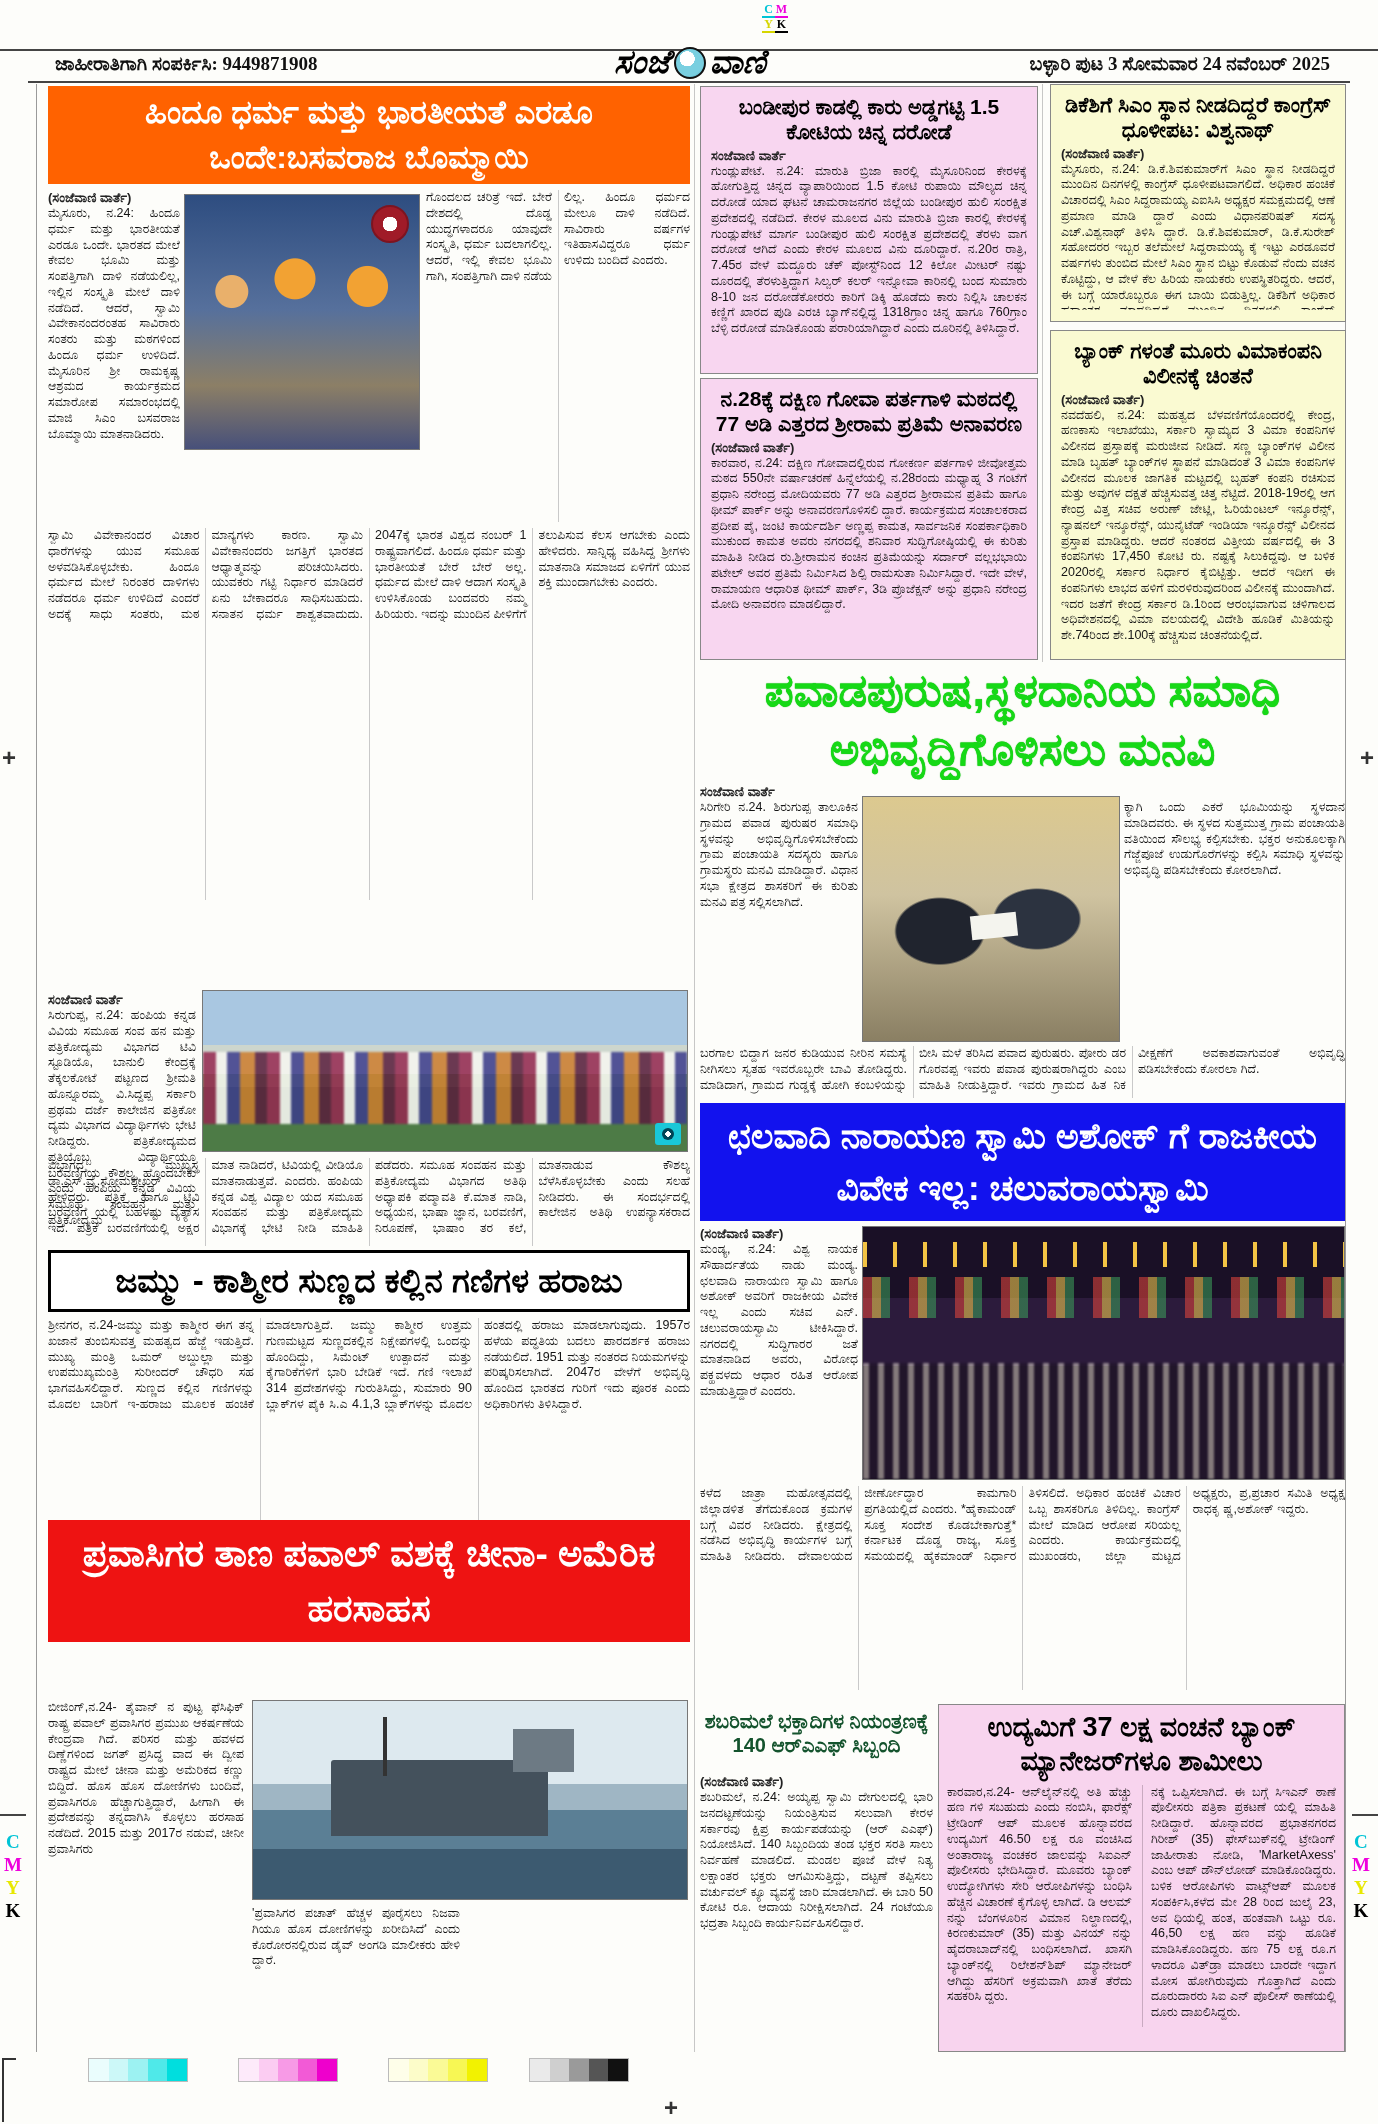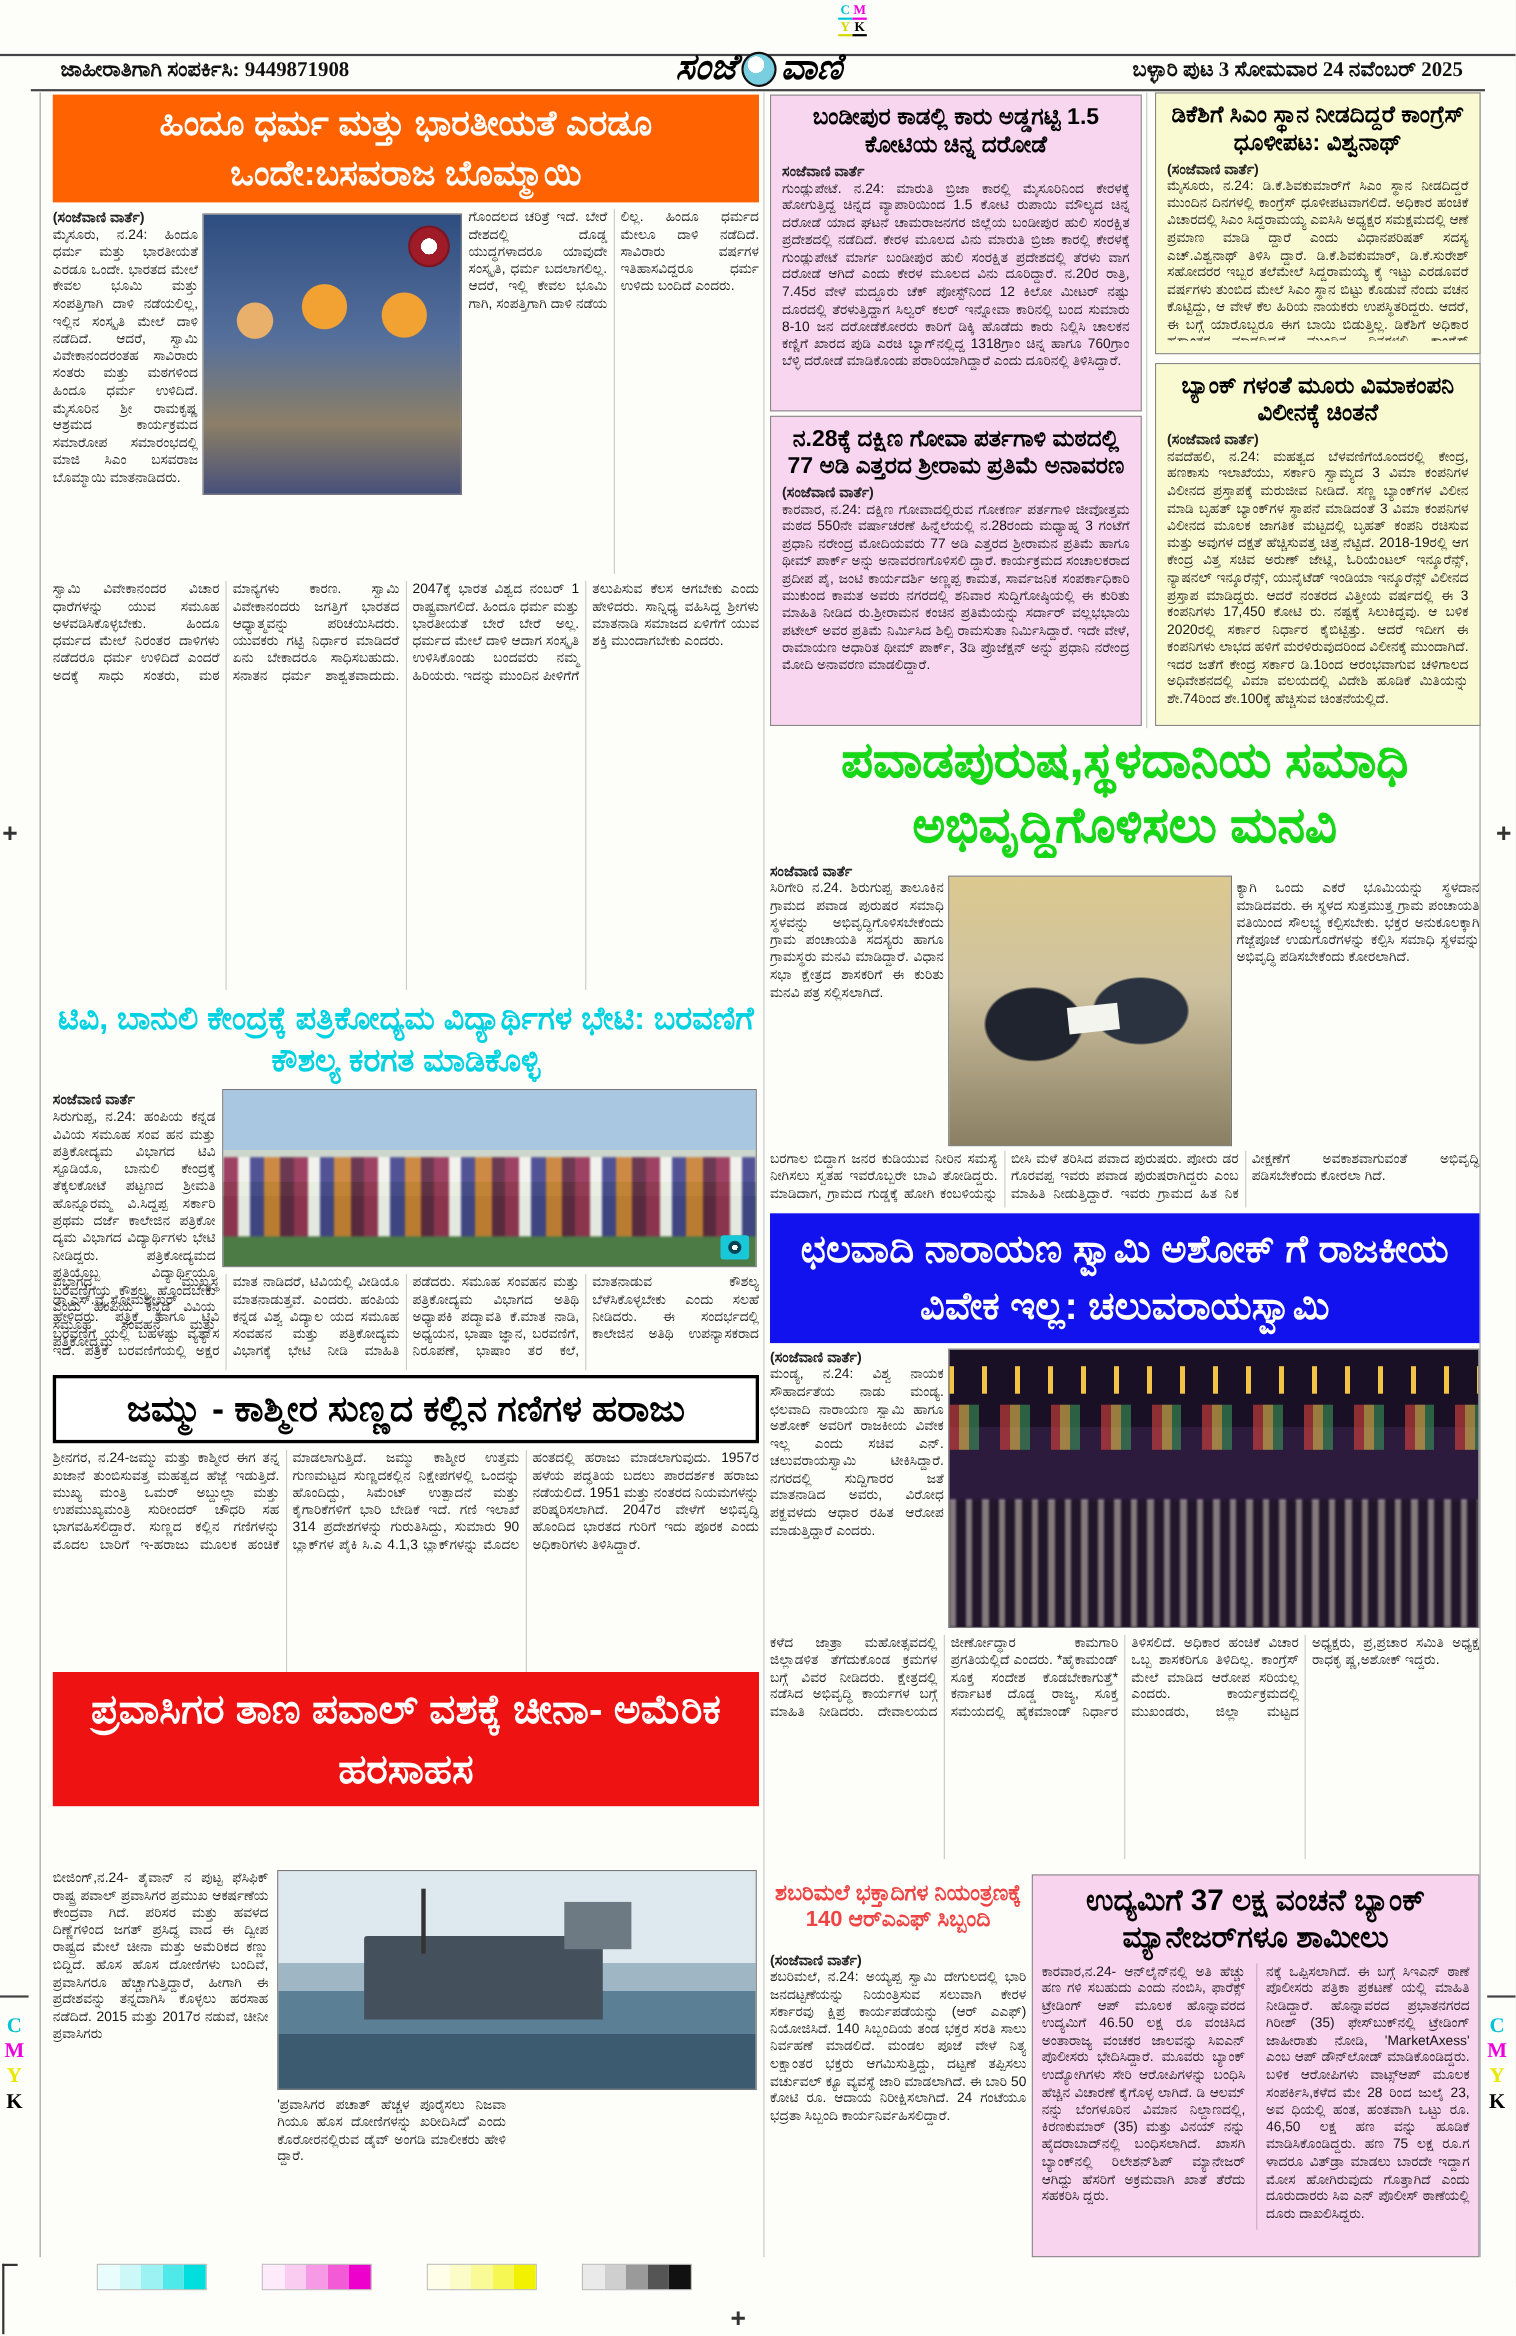--- a/index.html
+++ b/index.html
@@ -68,21 +68,20 @@
                   radial-gradient(circle at 47% 33%,#f2a233 0 20px,transparent 21px),
                   radial-gradient(circle at 78% 36%,#f2a233 0 20px,transparent 21px),
                   linear-gradient(180deg,#2e4d80 0%,#56709c 45%,#8c7f66 75%,#47507a 100%)">
     <div style="position:absolute;right:10px;top:10px;width:34px;height:34px;border-radius:50%;
                 background:radial-gradient(circle,#fff 0 30%,#a01b28 31% 100%);border:2px solid #7d1420"></div>
   </div>
 
   <div class="abs txt cols2" style="left:426px;top:190px;width:264px;height:332px">ಗೊಂದಲದ ಚರಿತ್ರೆ ಇದೆ. ಬೇರೆ ದೇಶದಲ್ಲಿ ದೊಡ್ಡ ಯುದ್ಧಗಳಾದರೂ ಯಾವುದೇ ಸಂಸ್ಕೃತಿ, ಧರ್ಮ ಬದಲಾಗಲಿಲ್ಲ. ಆದರೆ, ಇಲ್ಲಿ ಕೇವಲ ಭೂಮಿ ಗಾಗಿ, ಸಂಪತ್ತಿಗಾಗಿ ದಾಳಿ ನಡೆಯ ಲಿಲ್ಲ. ಹಿಂದೂ ಧರ್ಮದ ಮೇಲೂ ದಾಳಿ ನಡೆದಿದೆ. ಸಾವಿರಾರು ವರ್ಷಗಳ ಇತಿಹಾಸವಿದ್ದರೂ ಧರ್ಮ ಉಳಿದು ಬಂದಿದೆ ಎಂದರು.</div>
   <div class="abs txt cols4" style="left:48px;top:528px;width:642px;height:372px">ಸ್ವಾಮಿ ವಿವೇಕಾನಂದರ ವಿಚಾರ ಧಾರೆಗಳನ್ನು ಯುವ ಸಮೂಹ ಅಳವಡಿಸಿಕೊಳ್ಳಬೇಕು. ಹಿಂದೂ ಧರ್ಮದ ಮೇಲೆ ನಿರಂತರ ದಾಳಿಗಳು ನಡೆದರೂ ಧರ್ಮ ಉಳಿದಿದೆ ಎಂದರೆ ಅದಕ್ಕೆ ಸಾಧು ಸಂತರು, ಮಠ ಮಾನ್ಯಗಳು ಕಾರಣ. ಸ್ವಾಮಿ ವಿವೇಕಾನಂದರು ಜಗತ್ತಿಗೆ ಭಾರತದ ಆಧ್ಯಾತ್ಮವನ್ನು ಪರಿಚಯಿಸಿದರು. ಯುವಕರು ಗಟ್ಟಿ ನಿರ್ಧಾರ ಮಾಡಿದರೆ ಏನು ಬೇಕಾದರೂ ಸಾಧಿಸಬಹುದು. ಸನಾತನ ಧರ್ಮ ಶಾಶ್ವತವಾದುದು. 2047ಕ್ಕೆ ಭಾರತ ವಿಶ್ವದ ನಂಬರ್ 1 ರಾಷ್ಟ್ರವಾಗಲಿದೆ. ಹಿಂದೂ ಧರ್ಮ ಮತ್ತು ಭಾರತೀಯತೆ ಬೇರೆ ಬೇರೆ ಅಲ್ಲ. ಧರ್ಮದ ಮೇಲೆ ದಾಳಿ ಆದಾಗ ಸಂಸ್ಕೃತಿ ಉಳಿಸಿಕೊಂಡು ಬಂದವರು ನಮ್ಮ ಹಿರಿಯರು. ಇದನ್ನು ಮುಂದಿನ ಪೀಳಿಗೆಗೆ ತಲುಪಿಸುವ ಕೆಲಸ ಆಗಬೇಕು ಎಂದು ಹೇಳಿದರು. ಸಾನ್ನಿಧ್ಯ ವಹಿಸಿದ್ದ ಶ್ರೀಗಳು ಮಾತನಾಡಿ ಸಮಾಜದ ಏಳಿಗೆಗೆ ಯುವ ಶಕ್ತಿ ಮುಂದಾಗಬೇಕು ಎಂದರು.</div>
 
-  <div class="abs hl" style="left:48px;top:903px;width:642px;height:86px;color:#00d2e2;font-size:29px;line-height:1.35">ಟಿವಿ, ಬಾನುಲಿ ಕೇಂದ್ರಕ್ಕೆ ಪತ್ರಿಕೋದ್ಯಮ ವಿದ್ಯಾರ್ಥಿಗಳ ಭೇಟಿ: ಬರವಣಿಗೆ ಕೌಶಲ್ಯ ಕರಗತ ಮಾಡಿಕೊಳ್ಳಿ</div>
 
   <div class="abs byline" style="left:48px;top:992px">ಸಂಜೆವಾಣಿ ವಾರ್ತೆ</div>
   <div class="abs txt" style="left:48px;top:1008px;width:148px;height:240px">ಸಿರುಗುಪ್ಪ, ನ.24: ಹಂಪಿಯ ಕನ್ನಡ ವಿವಿಯ ಸಮೂಹ ಸಂವ ಹನ ಮತ್ತು ಪತ್ರಿಕೋದ್ಯಮ ವಿಭಾಗದ ಟಿವಿ ಸ್ಟೂಡಿಯೊ, ಬಾನುಲಿ ಕೇಂದ್ರಕ್ಕೆ ತೆಕ್ಕಲಕೋಟೆ ಪಟ್ಟಣದ ಶ್ರೀಮತಿ ಹೊನ್ನೂರಮ್ಮ ವಿ.ಸಿದ್ದಪ್ಪ ಸರ್ಕಾರಿ ಪ್ರಥಮ ದರ್ಜೆ ಕಾಲೇಜಿನ ಪತ್ರಿಕೋ ದ್ಯಮ ವಿಭಾಗದ ವಿದ್ಯಾರ್ಥಿಗಳು ಭೇಟಿ ನೀಡಿದ್ದರು. ಪತ್ರಿಕೋದ್ಯಮದ ಪ್ರತಿಯೊಬ್ಬ ವಿದ್ಯಾರ್ಥಿಯೂ ಬರವಣಿಗೆಯ ಕೌಶಲ್ಯ ಹೊಂದಬೇಕು ಎಂದು ಹಂಪಿಯ ಕನ್ನಡ ವಿವಿಯ ಸಮೂಹ ಸಂವಹನ ಮತ್ತು ಪತ್ರಿಕೋದ್ಯಮ</div>
 
   <div class="abs photo" style="left:202px;top:990px;width:486px;height:162px;
        background:linear-gradient(180deg,#a9c7e1 0 34%,#cdd6cd 34% 52%,#7fa86a 52% 60%,#4d7b46 60% 100%)">
     <div style="position:absolute;left:0;right:0;top:38%;height:45%;
                 background:repeating-linear-gradient(90deg,rgba(150,40,80,.85) 0 13px,rgba(245,245,240,.9) 13px 24px,rgba(60,60,140,.85) 24px 37px,rgba(205,125,45,.85) 37px 52px,rgba(90,30,60,.85) 52px 64px);
                 filter:blur(1px)"></div>
     <div style="position:absolute;right:6px;bottom:6px;width:26px;height:22px;background:#19c8d8;border-radius:3px;
@@ -147,21 +146,21 @@
     <div style="position:absolute;left:0;right:0;top:6%;height:10%;
                 background:repeating-linear-gradient(90deg,rgba(255,205,70,.95) 0 4px,transparent 4px 30px)"></div>
     <div style="position:absolute;left:0;right:0;top:20%;height:16%;
                 background:repeating-linear-gradient(90deg,rgba(230,70,60,.8) 0 9px,rgba(250,210,80,.8) 9px 18px,rgba(60,160,90,.8) 18px 27px,transparent 27px 46px);opacity:.7"></div>
     <div style="position:absolute;left:0;right:0;bottom:0;height:46%;
                 background:repeating-linear-gradient(90deg,rgba(225,215,205,.55) 0 6px,rgba(35,22,45,.9) 6px 15px);filter:blur(1px)"></div>
   </div>
 
   <div class="abs txt cols4" style="left:700px;top:1486px;width:645px;height:204px">ಕಳೆದ ಜಾತ್ರಾ ಮಹೋತ್ಸವದಲ್ಲಿ ಜಿಲ್ಲಾಡಳಿತ ತೆಗೆದುಕೊಂಡ ಕ್ರಮಗಳ ಬಗ್ಗೆ ವಿವರ ನೀಡಿದರು. ಕ್ಷೇತ್ರದಲ್ಲಿ ನಡೆಸಿದ ಅಭಿವೃದ್ಧಿ ಕಾರ್ಯಗಳ ಬಗ್ಗೆ ಮಾಹಿತಿ ನೀಡಿದರು. ದೇವಾಲಯದ ಜೀರ್ಣೋದ್ಧಾರ ಕಾಮಗಾರಿ ಪ್ರಗತಿಯಲ್ಲಿದೆ ಎಂದರು. *ಹೈಕಾಮಂಡ್ ಸೂಕ್ತ ಸಂದೇಶ ಕೊಡಬೇಕಾಗುತ್ತೆ* ಕರ್ನಾಟಕ ದೊಡ್ಡ ರಾಜ್ಯ, ಸೂಕ್ತ ಸಮಯದಲ್ಲಿ ಹೈಕಮಾಂಡ್ ನಿರ್ಧಾರ ತಿಳಿಸಲಿದೆ. ಅಧಿಕಾರ ಹಂಚಿಕೆ ವಿಚಾರ ಒಬ್ಬ ಶಾಸಕರಿಗೂ ತಿಳಿದಿಲ್ಲ. ಕಾಂಗ್ರೆಸ್ ಮೇಲೆ ಮಾಡಿದ ಆರೋಪ ಸರಿಯಲ್ಲ ಎಂದರು. ಕಾರ್ಯಕ್ರಮದಲ್ಲಿ ಮುಖಂಡರು, ಜಿಲ್ಲಾ ಮಟ್ಟದ ಅಧ್ಯಕ್ಷರು, ಪ್ರ,ಪ್ರಚಾರ ಸಮಿತಿ ಅಧ್ಯಕ್ಷ ರಾಧಕೃ ಷ್ಣ,ಅಶೋಕ್ ಇದ್ದರು.</div>
 
-  <div class="abs hl" style="left:700px;top:1694px;width:233px;height:78px;font-size:20px;line-height:1.22;color:#ef4444">ಶಬರಿಮಲೆ ಭಕ್ತಾದಿಗಳ ನಿಯಂತ್ರಣಕ್ಕೆ 140 ಆರ್‌ಎಎಫ್ ಸಿಬ್ಬಂದಿ</div>
+  <div class="abs hl" style="left:700px;top:1694px;width:233px;height:78px;font-size:20px;line-height:1.22;color:#14532d">ಶಬರಿಮಲೆ ಭಕ್ತಾದಿಗಳ ನಿಯಂತ್ರಣಕ್ಕೆ 140 ಆರ್‌ಎಎಫ್ ಸಿಬ್ಬಂದಿ</div>
   <div class="abs byline" style="left:700px;top:1774px">(ಸಂಜೆವಾಣಿ ವಾರ್ತೆ)</div>
   <div class="abs txt" style="left:700px;top:1790px;width:233px;height:260px">ಶಬರಿಮಲೆ, ನ.24: ಅಯ್ಯಪ್ಪ ಸ್ವಾಮಿ ದೇಗುಲದಲ್ಲಿ ಭಾರಿ ಜನದಟ್ಟಣೆಯನ್ನು ನಿಯಂತ್ರಿಸುವ ಸಲುವಾಗಿ ಕೇರಳ ಸರ್ಕಾರವು ಕ್ಷಿಪ್ರ ಕಾರ್ಯಪಡೆಯನ್ನು (ಆರ್ ಎಎಫ್) ನಿಯೋಜಿಸಿದೆ. 140 ಸಿಬ್ಬಂದಿಯ ತಂಡ ಭಕ್ತರ ಸರತಿ ಸಾಲು ನಿರ್ವಹಣೆ ಮಾಡಲಿದೆ. ಮಂಡಲ ಪೂಜೆ ವೇಳೆ ನಿತ್ಯ ಲಕ್ಷಾಂತರ ಭಕ್ತರು ಆಗಮಿಸುತ್ತಿದ್ದು, ದಟ್ಟಣೆ ತಪ್ಪಿಸಲು ವರ್ಚುವಲ್ ಕ್ಯೂ ವ್ಯವಸ್ಥೆ ಜಾರಿ ಮಾಡಲಾಗಿದೆ. ಈ ಬಾರಿ 50 ಕೋಟಿ ರೂ. ಆದಾಯ ನಿರೀಕ್ಷಿಸಲಾಗಿದೆ. 24 ಗಂಟೆಯೂ ಭದ್ರತಾ ಸಿಬ್ಬಂದಿ ಕಾರ್ಯನಿರ್ವಹಿಸಲಿದ್ದಾರೆ.</div>
 
   <div class="abs" style="left:938px;top:1704px;width:407px;height:348px;background:#f8d4ee;border:1px solid #888;padding:6px 8px;box-sizing:border-box;overflow:hidden">
     <div class="boxhead" style="font-size:27px;line-height:1.25">ಉದ್ಯಮಿಗೆ 37 ಲಕ್ಷ ವಂಚನೆ ಬ್ಯಾಂಕ್ ಮ್ಯಾನೇಜರ್‌ಗಳೂ ಶಾಮೀಲು</div>
     <div style="display:flex;gap:10px;margin-top:6px">
       <div class="txt" style="width:50%;height:242px">ಕಾರವಾರ,ನ.24- ಆನ್‌ಲೈನ್‌ನಲ್ಲಿ ಅತಿ ಹೆಚ್ಚು ಹಣ ಗಳಿ ಸಬಹುದು ಎಂದು ನಂಬಿಸಿ, ಫಾರೆಕ್ಸ್ ಟ್ರೇಡಿಂಗ್ ಆಪ್ ಮೂಲಕ ಹೊನ್ನಾವರದ ಉದ್ಯಮಿಗೆ 46.50 ಲಕ್ಷ ರೂ ವಂಚಿಸಿದ ಅಂತಾರಾಜ್ಯ ವಂಚಕರ ಜಾಲವನ್ನು ಸಿಐಎನ್ ಪೊಲೀಸರು ಭೇದಿಸಿದ್ದಾರೆ. ಮೂವರು ಬ್ಯಾಂಕ್ ಉದ್ಯೋಗಿಗಳು ಸೇರಿ ಆರೋಪಿಗಳನ್ನು ಬಂಧಿಸಿ ಹೆಚ್ಚಿನ ವಿಚಾರಣೆ ಕೈಗೊಳ್ಳ ಲಾಗಿದೆ. ಡಿ ಆಲಮ್ ನನ್ನು ಬೆಂಗಳೂರಿನ ವಿಮಾನ ನಿಲ್ದಾಣದಲ್ಲಿ, ಕಿರಣಕುಮಾರ್ (35) ಮತ್ತು ವಿನಯ್ ನನ್ನು ಹೈದರಾಬಾದ್‌ನಲ್ಲಿ ಬಂಧಿಸಲಾಗಿದೆ. ಖಾಸಗಿ ಬ್ಯಾಂಕ್‌ನಲ್ಲಿ ರಿಲೇಶನ್‌ಶಿಪ್ ಮ್ಯಾನೇಜರ್ ಆಗಿದ್ದು ಹೆಸರಿಗೆ ಅಕ್ರಮವಾಗಿ ಖಾತೆ ತೆರೆದು ಸಹಕರಿಸಿ ದ್ದರು.</div>
       <div class="txt" style="width:50%;height:242px;border-left:1px solid #c9a9c0;padding-left:8px">ನಕ್ಕೆ ಒಪ್ಪಿಸಲಾಗಿದೆ. ಈ ಬಗ್ಗೆ ಸಿಇಎನ್ ಠಾಣೆ ಪೊಲೀಸರು ಪತ್ರಿಕಾ ಪ್ರಕಟಣೆ ಯಲ್ಲಿ ಮಾಹಿತಿ ನೀಡಿದ್ದಾರೆ. ಹೊನ್ನಾವರದ ಪ್ರಭಾತನಗರದ ಗಿರೀಶ್ (35) ಫೇಸ್‌ಬುಕ್‌ನಲ್ಲಿ ಟ್ರೇಡಿಂಗ್ ಜಾಹೀರಾತು ನೋಡಿ, 'MarketAxess' ಎಂಬ ಆಪ್ ಡೌನ್‌ಲೋಡ್ ಮಾಡಿಕೊಂಡಿದ್ದರು. ಬಳಿಕ ಆರೋಪಿಗಳು ವಾಟ್ಸ್‌ಆಪ್ ಮೂಲಕ ಸಂಪರ್ಕಿಸಿ,ಕಳೆದ ಮೇ 28 ರಿಂದ ಜುಲೈ 23, ಅವ ಧಿಯಲ್ಲಿ ಹಂತ, ಹಂತವಾಗಿ ಒಟ್ಟು ರೂ. 46,50 ಲಕ್ಷ ಹಣ ವನ್ನು ಹೂಡಿಕೆ ಮಾಡಿಸಿಕೊಂಡಿದ್ದರು. ಹಣ 75 ಲಕ್ಷ ರೂ.ಗ ಳಾದರೂ ವಿತ್‌ಡ್ರಾ ಮಾಡಲು ಬಾರದೇ ಇದ್ದಾಗ ಮೋಸ ಹೋಗಿರುವುದು ಗೊತ್ತಾಗಿದೆ ಎಂದು ದೂರುದಾರರು ಸಿಐ ಎನ್ ಪೊಲೀಸ್ ಠಾಣೆಯಲ್ಲಿ ದೂರು ದಾಖಲಿಸಿದ್ದರು.</div>
     </div>
   </div>

